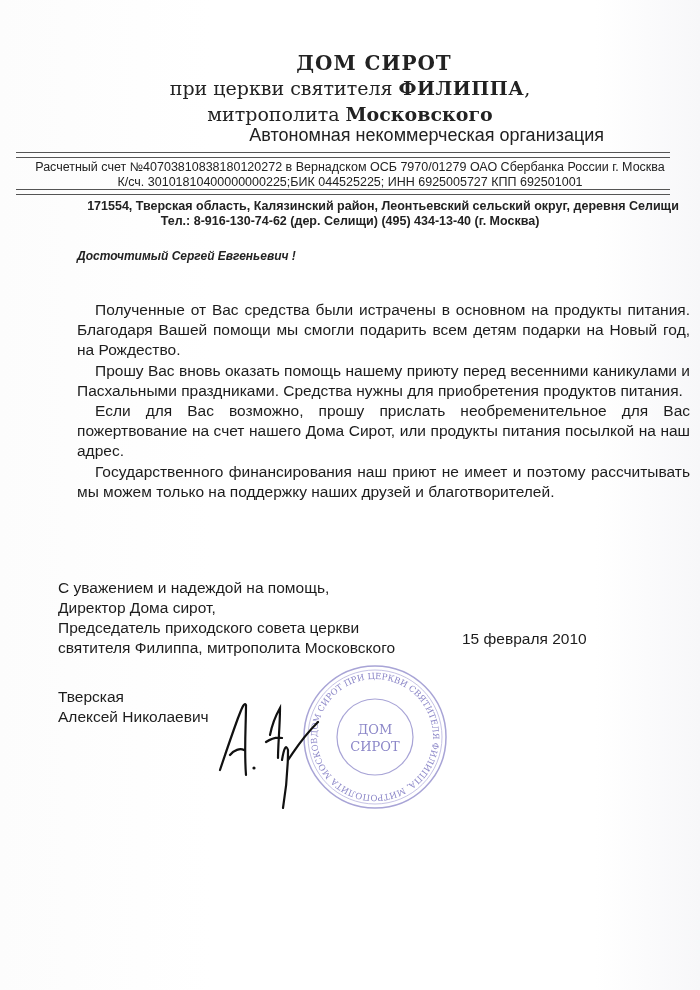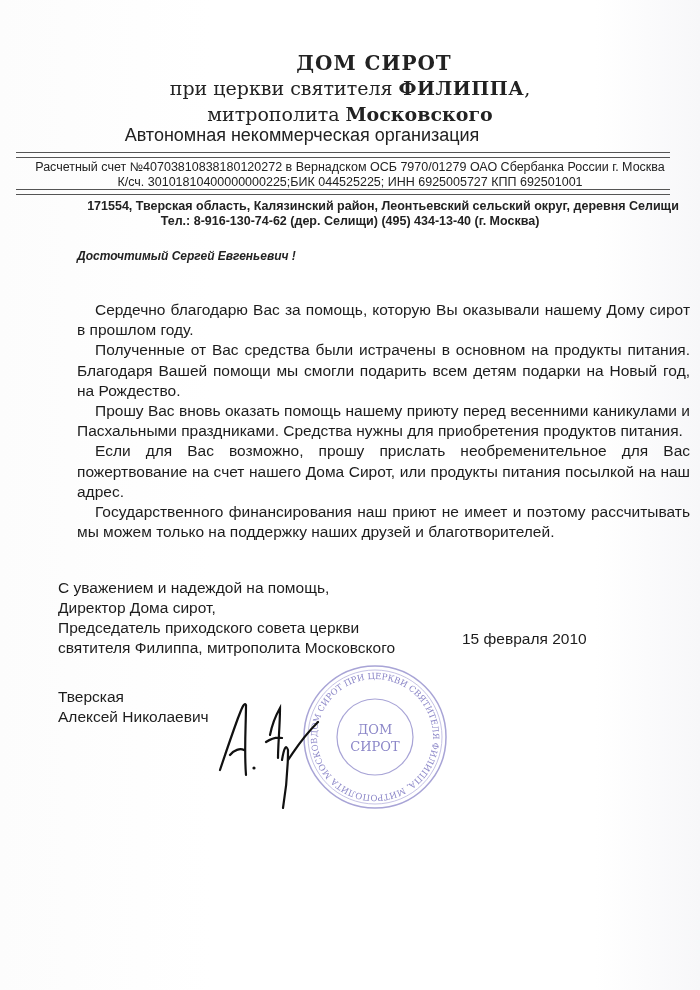--- a/index.html
+++ b/index.html
@@ -15,21 +15,21 @@
   .hdr-title {
     position: absolute; left: 0; width: 700px; text-align: center;
     font-family: "DejaVu Serif", serif; font-weight: bold; color: #222;
   }
   #org-name { top: 51px; font-size: 20px; letter-spacing: 1px; font-variant: small-caps; padding-left: 24px; }
   #org-line2 { top: 77px; font-size: 19px; font-weight: normal; }
   #org-line2 b { font-weight: bold; letter-spacing: 0.5px; }
   #org-line3 { top: 103px; font-size: 19px; font-weight: normal; }
   #org-line3 b { font-weight: bold; }
   #org-type {
-    position: absolute; top: 125px; left: 0; width: 604px; text-align: center;
+    position: absolute; top: 125px; left: 0; width: 604px; text-align: right;
     font-family: "Liberation Sans", sans-serif; font-size: 18px; color: #222;
   }
 
   .dbl-line {
     position: absolute; left: 16px; width: 654px; height: 4px;
     border-top: 1px solid #555; border-bottom: 1px solid #555;
   }
   #line-1 { top: 152px; }
   #line-2 { top: 189px; }
 
@@ -86,21 +86,20 @@
   <div id="bank-1" class="bank">Расчетный счет №40703810838180120272 в Вернадском ОСБ 7970/01279 ОАО Сбербанка России г. Москва</div>
   <div id="bank-2" class="bank">К/сч. 30101810400000000225;БИК 044525225; ИНН 6925005727 КПП 692501001</div>
   <div id="line-2" class="dbl-line"></div>
 
   <div id="addr-1" class="addr">171554, Тверская область, Калязинский район, Леонтьевский сельский округ, деревня Селищи</div>
   <div id="addr-2" class="addr">Тел.: 8-916-130-74-62 (дер. Селищи) (495) 434-13-40 (г. Москва)</div>
 
   <div id="salutation">Досточтимый Сергей Евгеньевич !</div>
 
   <div id="body" class="body-text">
-    <p> Сердечно благодарю Вас за помощь, которую Вы оказывали нашему Дому сирот в прошлом году.</p>
     <p>Полученные от Вас средства были истрачены в основном на продукты питания. Благодаря Вашей помощи мы смогли подарить всем детям подарки на Новый год, на Рождество.</p>
     <p>Прошу Вас вновь оказать помощь нашему приюту перед весенними каникулами и Пасхальными праздниками. Средства нужны для приобретения продуктов питания.</p>
     <p> Если для Вас возможно, прошу прислать необременительное для Вас пожертвование на счет нашего Дома Сирот, или продукты питания посылкой на наш адрес.</p>
     <p>Государственного финансирования наш приют не имеет и поэтому рассчитывать мы можем только на поддержку наших друзей и благотворителей.</p>
   </div>
 
   <div id="closing" class="closing">
     <div>С уважением и надеждой на помощь,</div>
     <div>Директор Дома сирот,</div>
     <div>Председатель приходского совета церкви</div>

